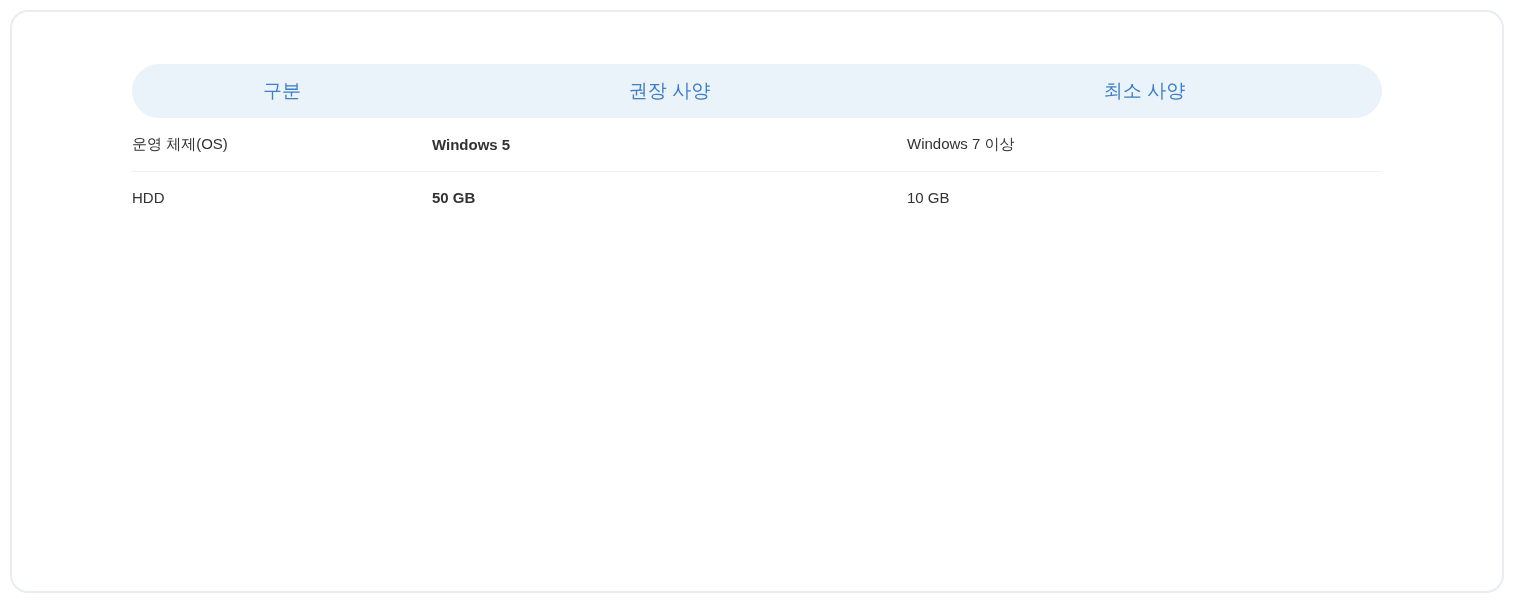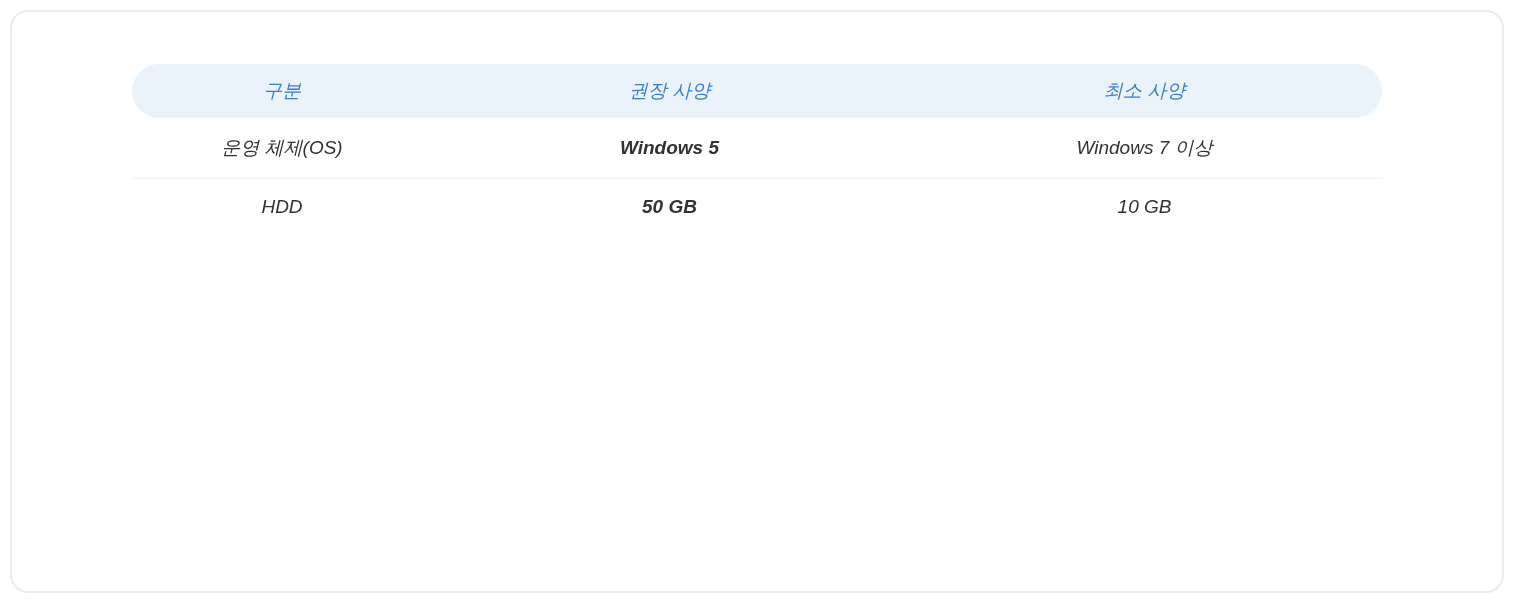--- a/index.html
+++ b/index.html
@@ -1,19 +1,18 @@
 <!DOCTYPE html>
 <html><head>
 <meta charset="utf-8">
 <style>
   * {
     box-sizing: border-box;
     margin: 0;
     padding: 0;
-    font-style: italic;
   }
   body {
     font-family: -apple-system, BlinkMacSystemFont, "Segoe UI", "Malgun Gothic", "Apple SD Gothic Neo", sans-serif;
     background: #ffffff;
     padding: 10px;
   }
   .outer-container {
     width: 1494px;
     height: 583px;
     border: 2px solid #e9ecf2;
@@ -38,22 +37,22 @@
   }
   .spec-table thead th:first-child {
     border-top-left-radius: 28px;
     border-bottom-left-radius: 28px;
   }
   .spec-table thead th:last-child {
     border-top-right-radius: 28px;
     border-bottom-right-radius: 28px;
   }
   .spec-table tbody td {
-    text-align: center;
-    font-size: 19px;
+    text-align: left;
+    font-size: 15px;
     padding: 17px 0;
     border-bottom: 1px solid #f0f1f3;
     color: #323232;
   }
   .spec-table tbody tr:last-child td {
     border-bottom: none;
   }
   .col-category {
     width: 24%;
     color: #5a5a5a;

